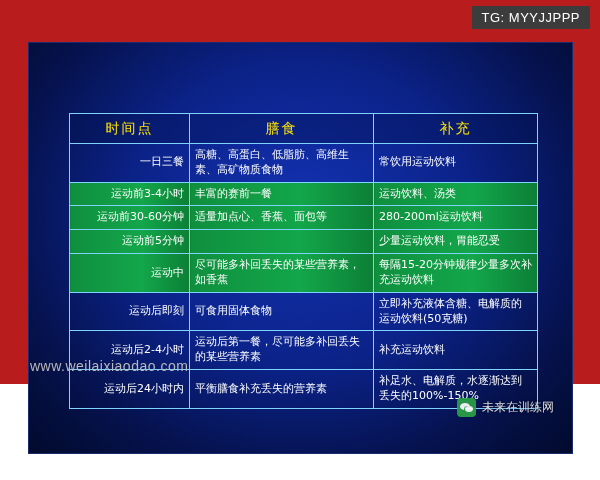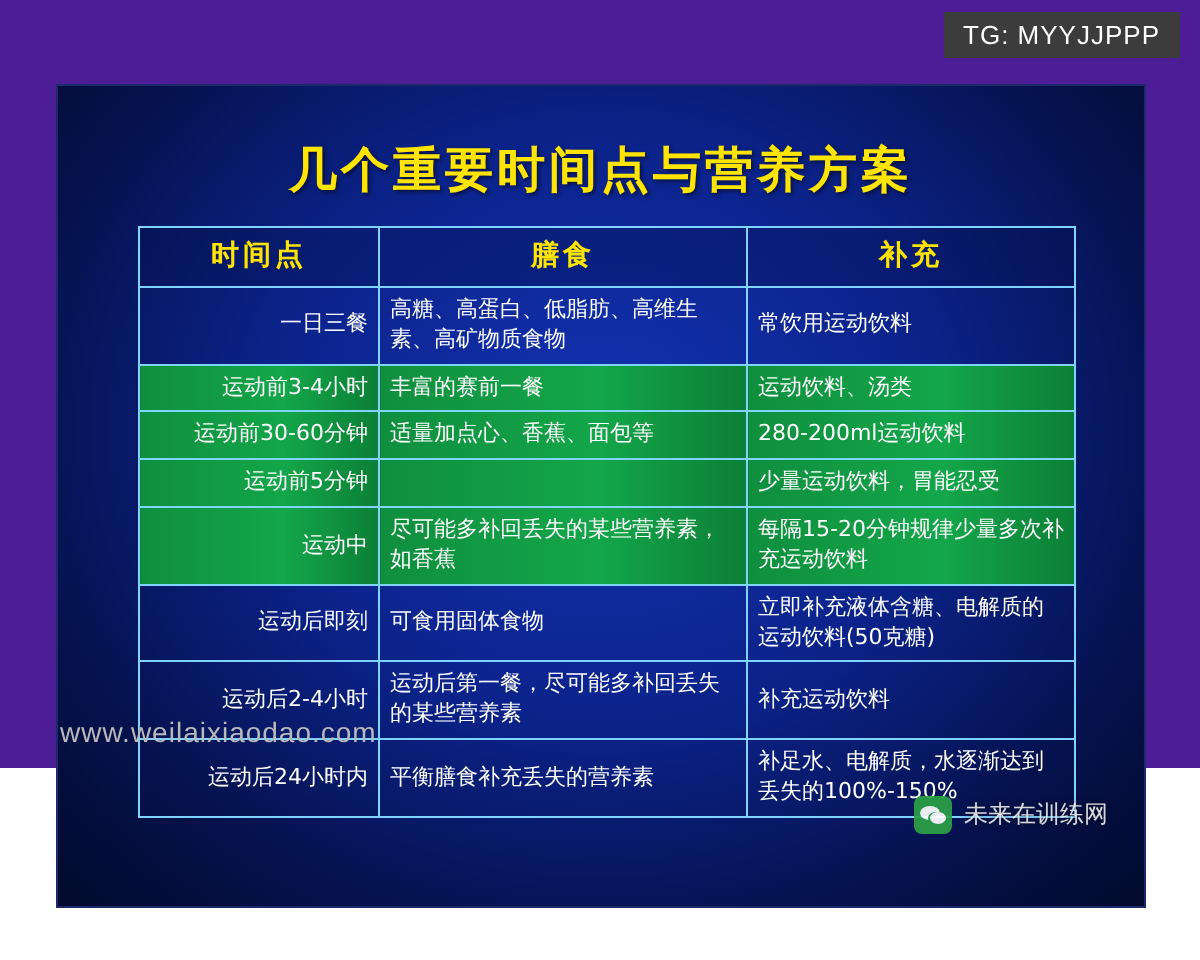--- a/index.html
+++ b/index.html
@@ -10,21 +10,21 @@
     width: 600px;
     height: 480px;
     background: #ffffff;
     font-family: "DejaVu Sans", "Liberation Sans", sans-serif;
     overflow: hidden;
   }
   .page {
     position: relative;
     width: 600px;
     height: 384px;
-    background: #4c1d95;
+    background: #b91c1c;
   }
   
   .tg-badge {
     position: absolute;
     top: 6px;
     right: 10px;
     background: #3c3c3c;
     color: #ffffff;
     font-size: 13px;
     letter-spacing: 0.5px;
@@ -69,21 +69,21 @@
     vertical-align: middle;
     padding: 4px 5px;
     font-size: 11px;
     line-height: 1.35;
     color: #ffffff;
     font-family: "DejaVu Sans", "Liberation Sans", sans-serif;
   }
   table.nutri th {
     color: #ffe400;
     font-size: 14px;
-    font-weight: bold;
+    font-weight: normal;
     text-align: center;
     letter-spacing: 2px;
     padding: 5px 4px;
     background: rgba(4, 18, 78, 0.35);
   }
   col.c1 { width: 120px; }
   col.c2 { width: 184px; }
   col.c3 { width: 164px; }
   td.col-time {
     color: #aef7b0;
@@ -155,21 +155,20 @@
   }
 </style>
 </head>
 <body>
 
 <div class="page">
 
   <div class="tg-badge">TG: MYYJJPPP</div>
 
   <div class="slide">
-    <div class="slide-title">几个重要时间点与营养方案</div>
 
     <div class="table-wrap">
       <table class="nutri">
         <colgroup>
           <col class="c1">
             <col class="c2">
             <col class="c3">
         </colgroup>
         <thead>
           <tr>

